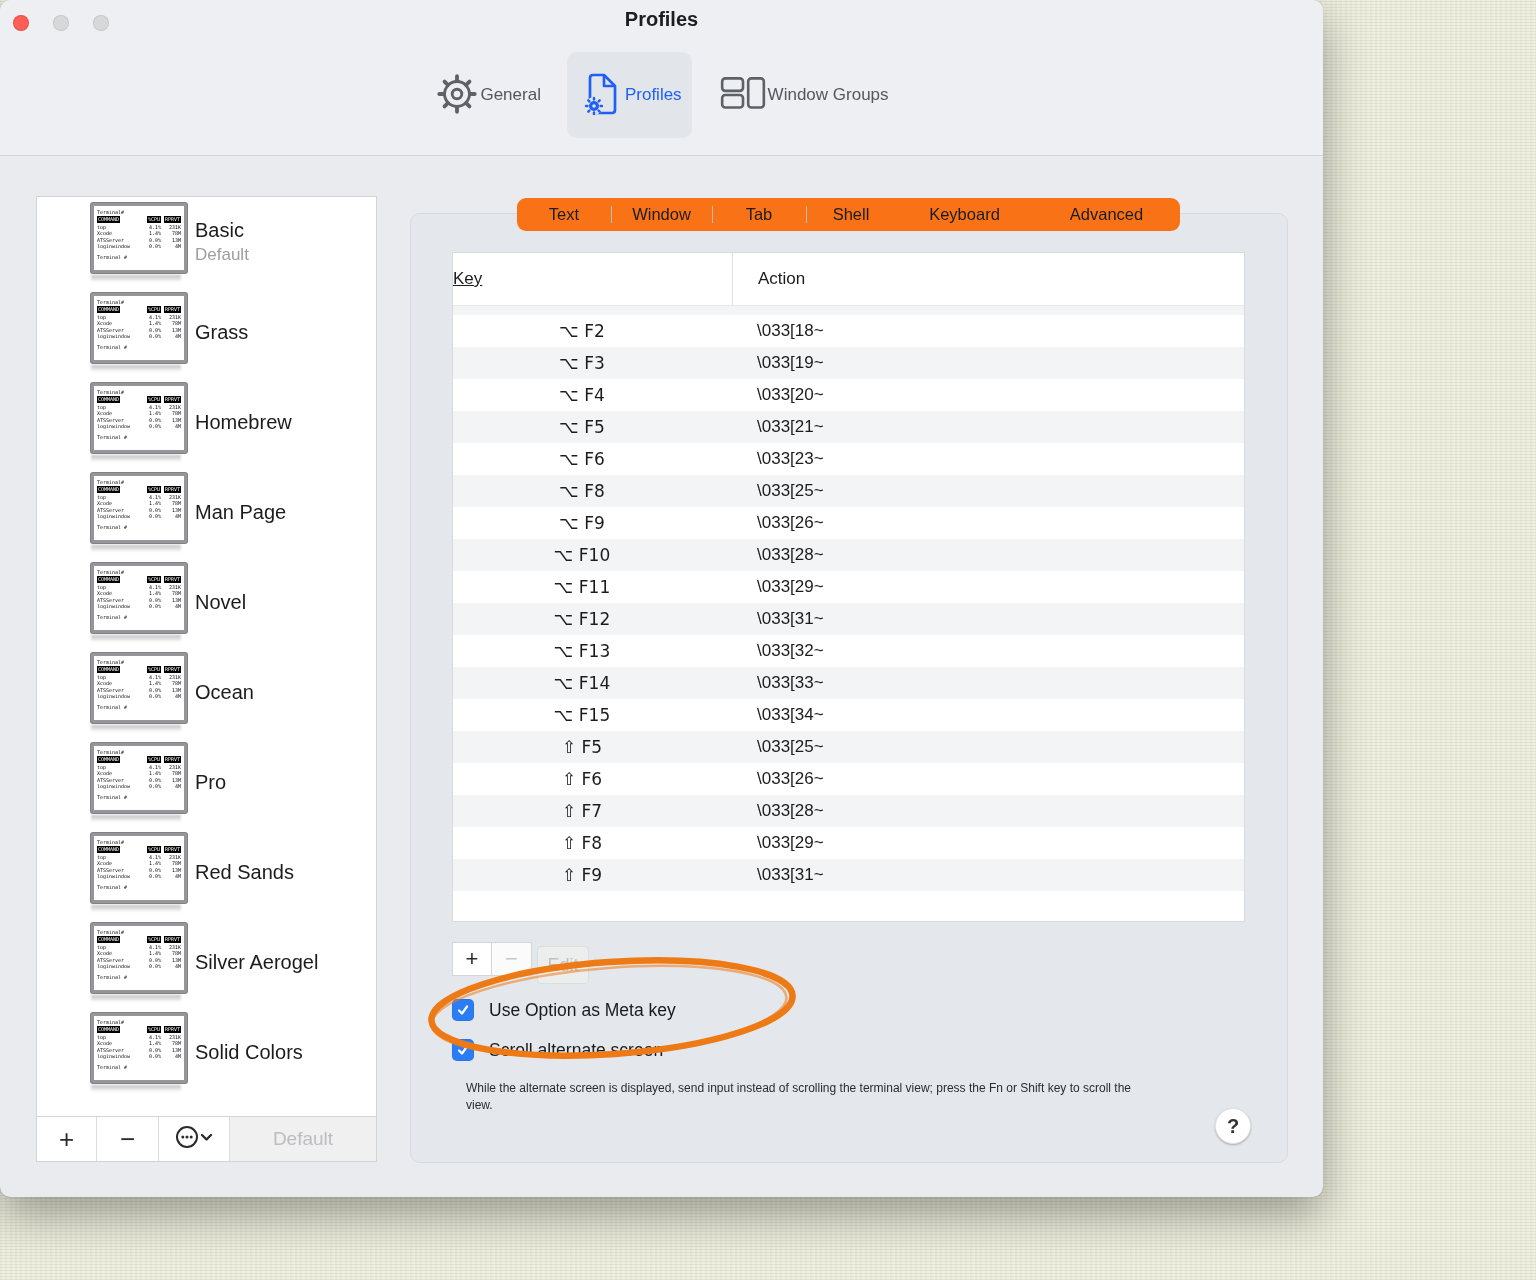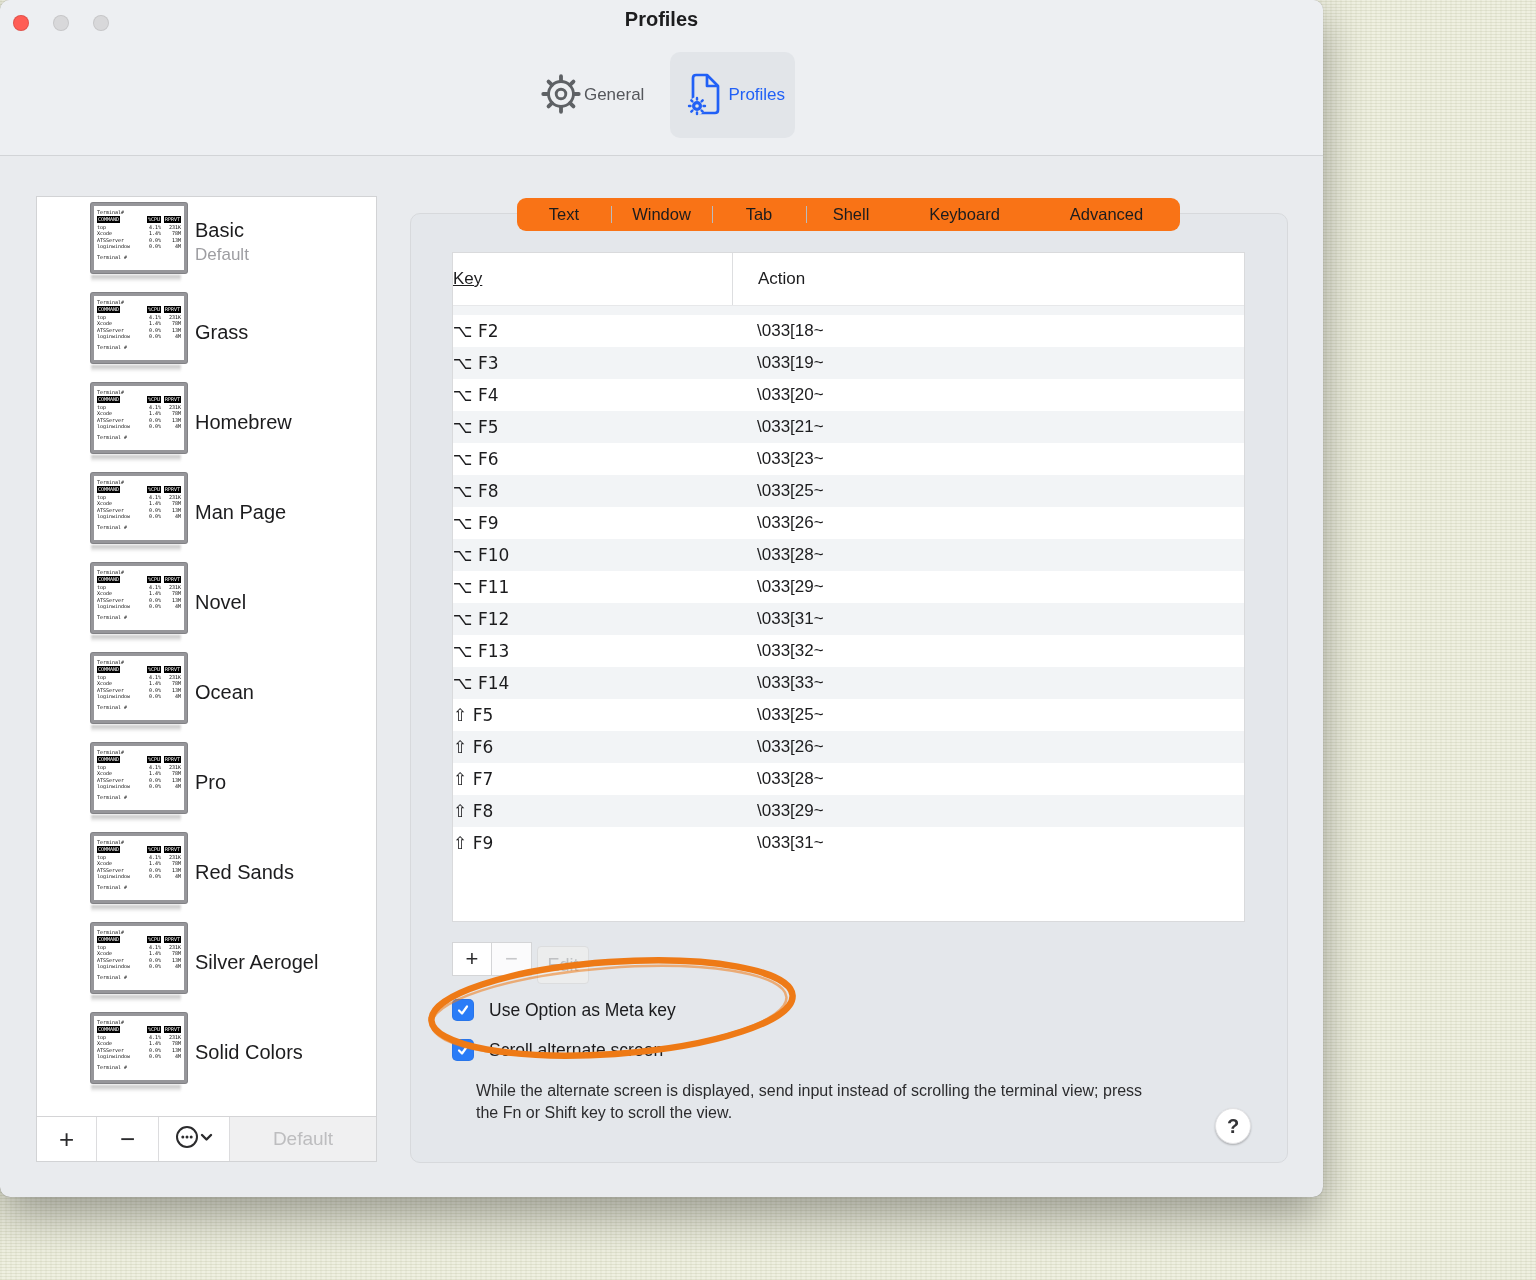--- a/index.html
+++ b/index.html
@@ -120,21 +120,21 @@
     background:#ffffff;border:1px solid #d9dadc;box-sizing:border-box;
     font-size:17px;color:#1c1c1e;
   }
   .kv-header{display:flex;height:52px;align-items:center;border-bottom:1px solid #e7e8ea;}
   .th-key{flex:0 0 279px;box-sizing:border-box;text-decoration:underline;}
   .th-div{width:1px;height:100%;background:#dddee0;}
   .th-action{padding-left:25px;}
   .kv-sliver{height:9px;background:#f2f4f6;}
   .trow-line{display:flex;height:32px;align-items:center;}
   .trow-line:nth-child(even){background:#f2f4f6;}
-  .trow-line .k{flex:0 0 258px;text-align:left;font-family:"DejaVu Sans","Liberation Sans",sans-serif;}
+  .trow-line .k{flex:0 0 258px;text-align:center;font-family:"DejaVu Sans","Liberation Sans",sans-serif;}
   .trow-line .a{margin-left:46px;}
   
   .row-btns{position:absolute;left:452px;top:942px;display:flex;}
   .sq-btn{
     width:40px;height:34px;background:#ffffff;border:1px solid #d4d5d7;
     display:flex;align-items:center;justify-content:center;font-size:22px;color:#2c2c2e;
     box-sizing:border-box;
   }
   .sq-btn.minus{border-left:none;color:#c7c8ca;background:#fbfbfc;}
   .edit-btn{
@@ -148,22 +148,22 @@
   .cb-row.first{top:999px;}
   .cb-row.second{top:1039px;}
   .checkbox{
     width:22px;height:22px;border-radius:5px;background:#2a7cf7;
     display:flex;align-items:center;justify-content:center;
     box-shadow:inset 0 0 0 .5px rgba(0,0,0,.1);
   }
   .cb-label{margin-left:15px;font-size:17.5px;color:#1b1b1d;}
   
   .help-text{
-    position:absolute;left:476px;top:1080px;width:672px;
-    font-size:16px;line-height:1.4;color:#2c2c2e;
+    position:absolute;left:466px;top:1080px;width:672px;
+    font-size:12px;line-height:1.4;color:#2c2c2e;
   }
   .help-btn{
     position:absolute;left:1215px;top:1108px;width:36px;height:36px;border-radius:50%;
     background:#ffffff;border:1px solid #e2e2e4;box-shadow:0 1px 2px rgba(0,0,0,.25);
     display:flex;align-items:center;justify-content:center;
     font-size:20px;font-weight:700;color:#333336;box-sizing:border-box;
   }
   
   .annotation{position:absolute;left:420px;top:950px;width:395px;height:120px;pointer-events:none;z-index:20;}
 </style>
@@ -218,20 +218,30 @@
                   <line x1="21.6" y1="40.6" x2="22.7" y2="41.7"></line>
                 <line x1="21.6" y1="31.4" x2="22.7" y2="30.3"></line>
                   <line x1="12.4" y1="40.6" x2="11.3" y2="41.7"></line>
               </g>
               <circle cx="17" cy="36" r="1.8" fill="#e2e5e9"></circle>
             </svg>
           </span>
           <span class="tb-label">Profiles</span>
         </div>
 
+        <div class="tb-item">
+          <span class="tb-icon">
+            <svg width="50" height="42" viewBox="0 0 48 40" fill="none" stroke="#5e6165" stroke-width="2.5">
+              <rect x="4" y="5" width="20" height="12" rx="3"></rect>
+              <rect x="4" y="21" width="20" height="12" rx="3"></rect>
+              <rect x="29" y="5" width="15" height="28" rx="3"></rect>
+            </svg>
+          </span>
+          <span class="tb-label">Window Groups</span>
+        </div>
 
       </div>
     </div>
 
     <div class="sidebar">
       <div class="profile-list">
 
       <div class="profile-row">
           <div class="thumb-wrap">
             <div class="thumb">
@@ -757,20 +767,24 @@
         </div>
           <div class="trow-line">
           <span class="k">⌥ F13</span>
           <span class="a">\033[32~</span>
         </div>
           <div class="trow-line">
           <span class="k">⌥ F14</span>
           <span class="a">\033[33~</span>
         </div>
           <div class="trow-line">
+          <span class="k">⌥ F15</span>
+          <span class="a">\033[34~</span>
+        </div>
+          <div class="trow-line">
           <span class="k">⇧ F5</span>
           <span class="a">\033[25~</span>
         </div>
           <div class="trow-line">
           <span class="k">⇧ F6</span>
           <span class="a">\033[26~</span>
         </div>
           <div class="trow-line">
           <span class="k">⇧ F7</span>
           <span class="a">\033[28~</span>

